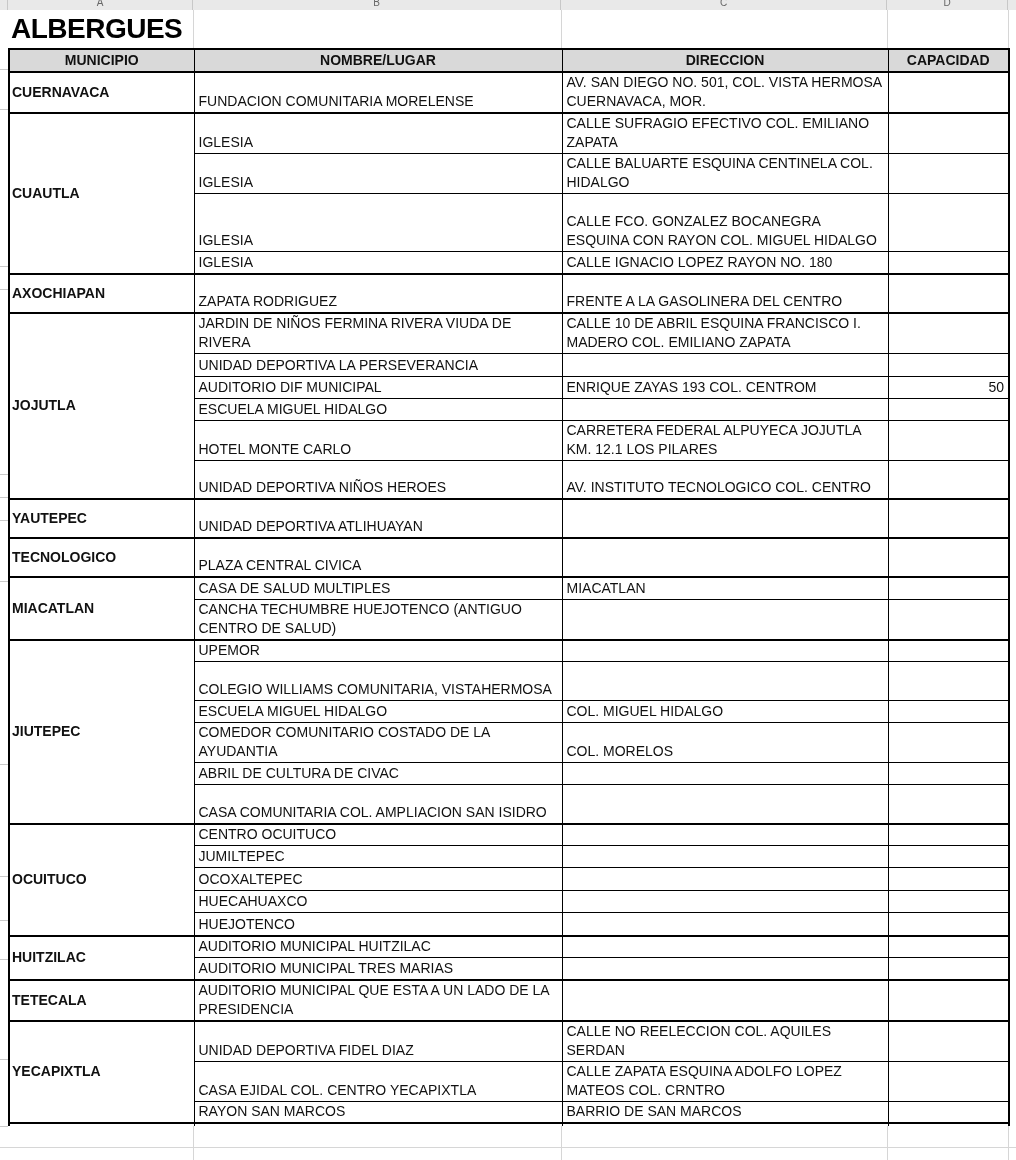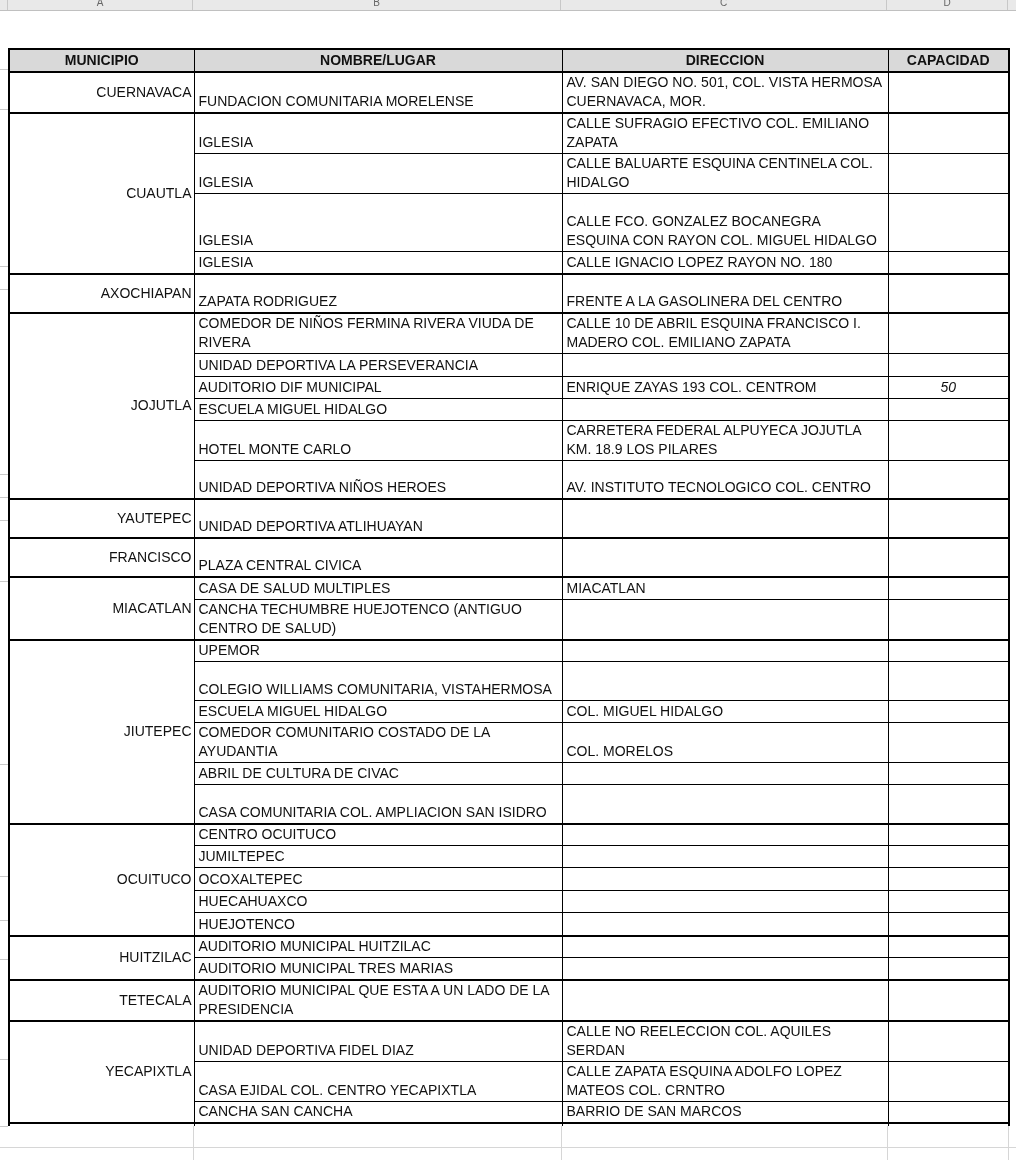--- a/index.html
+++ b/index.html
@@ -22,22 +22,22 @@
   .hline{position:absolute;left:0;right:0;height:1px;background:#d6d6d6;}
 
   
   table.sheet{border-collapse:collapse;table-layout:fixed;width:1000px;
               position:absolute;top:48px;left:8px;border:2px solid #000;}
   .sheet td,.sheet th{border:1px solid #000;overflow:hidden;box-sizing:border-box;
               font-size:14px;line-height:19px;padding:0 3px 1px 4px;
               vertical-align:bottom;text-align:left;word-wrap:break-word;}
   .sheet th{background:#d9d9d9;font-weight:bold;text-align:center;vertical-align:middle;
             border-top:2px solid #000;padding:1px 2px;}
-  .sheet td.muni{font-weight:normal;text-align:right;vertical-align:middle;padding:9px 2px;}
-  .sheet td.cap{text-align:center;padding-right:4px;font-style:italic;}
+  .sheet td.muni{font-weight:bold;text-align:left;vertical-align:middle;padding:9px 2px;}
+  .sheet td.cap{text-align:right;padding-right:4px;}
   .sheet tr.gstart td{border-top:2px solid #000;}
 
   
   .below-grid{position:absolute;top:1126px;left:0;width:1016px;height:34px;background:#fff;}
 
   
   .tick{position:absolute;left:0;width:8px;height:1px;background:#c9c9c9;}
 </style>
 </head>
 <body>
@@ -53,20 +53,27 @@
         <span>B</span>
       </div>
     <div class="ruler-col" style="width:326px">
         <span>C</span>
       </div>
     <div class="ruler-col" style="width:121px">
         <span>D</span>
       </div>
   </div>
 
+  <div class="title-row">
+    <div class="sheet-title">ALBERGUES</div>
+    <div class="vline" style="left:193px"></div>
+    <div class="vline" style="left:561px"></div>
+    <div class="vline" style="left:887px"></div>
+    <div class="vline" style="left:1008px"></div>
+  </div>
 
   <table class="sheet">
     <colgroup>
         <col style="width:185px">
         <col style="width:368px">
         <col style="width:326px">
         <col style="width:121px">
       </colgroup>
     <tbody>
         <tr style="height:21px">
@@ -107,59 +114,59 @@
 
     <tr class="gstart" style="height:23px">
       <td class="muni" rowspan="1">AXOCHIAPAN</td>
       <td>ZAPATA RODRIGUEZ</td>
       <td>FRENTE A LA GASOLINERA DEL CENTRO</td>
       <td class="cap"></td>
     </tr>
 
     <tr class="gstart" style="height:39px">
       <td class="muni" rowspan="6">JOJUTLA</td>
-      <td>COMEDOR DE NIÑOS FERMINA RIVERA VIUDA DE RIVERA</td>
+      <td>JARDIN DE NIÑOS FERMINA RIVERA VIUDA DE RIVERA</td>
       <td>CALLE 10 DE ABRIL ESQUINA FRANCISCO I. MADERO COL. EMILIANO ZAPATA</td>
       <td class="cap"></td>
     </tr>
     <tr style="height:23px">
       <td>UNIDAD DEPORTIVA LA  PERSEVERANCIA</td>
       <td></td>
       <td class="cap"></td>
     </tr>
     <tr style="height:22px">
       <td>AUDITORIO DIF MUNICIPAL</td>
       <td>ENRIQUE ZAYAS 193 COL. CENTROM</td>
       <td class="cap">50</td>
     </tr>
     <tr style="height:22px">
       <td>ESCUELA MIGUEL HIDALGO</td>
       <td></td>
       <td class="cap"></td>
     </tr>
     <tr style="height:40px">
       <td>HOTEL MONTE CARLO</td>
-      <td>CARRETERA FEDERAL ALPUYECA JOJUTLA KM. 18.9  LOS PILARES</td>
+      <td>CARRETERA FEDERAL ALPUYECA JOJUTLA KM. 12.1  LOS PILARES</td>
       <td class="cap"></td>
     </tr>
     <tr style="height:39px">
       <td>UNIDAD DEPORTIVA NIÑOS HEROES</td>
       <td>AV. INSTITUTO TECNOLOGICO COL. CENTRO</td>
       <td class="cap"></td>
     </tr>
 
     <tr class="gstart" style="height:23px">
       <td class="muni" rowspan="1">YAUTEPEC</td>
       <td>UNIDAD DEPORTIVA ATLIHUAYAN</td>
       <td></td>
       <td class="cap"></td>
     </tr>
 
     <tr class="gstart" style="height:23px">
-      <td class="muni" rowspan="1">FRANCISCO</td>
+      <td class="muni" rowspan="1">TECNOLOGICO</td>
       <td>PLAZA CENTRAL CIVICA</td>
       <td></td>
       <td class="cap"></td>
     </tr>
 
     <tr class="gstart" style="height:22px">
       <td class="muni" rowspan="2">MIACATLAN</td>
       <td>CASA DE SALUD MULTIPLES</td>
       <td>MIACATLAN</td>
       <td class="cap"></td>
@@ -253,21 +260,21 @@
       <td>UNIDAD DEPORTIVA FIDEL DIAZ</td>
       <td>CALLE NO REELECCION COL. AQUILES SERDAN</td>
       <td class="cap"></td>
     </tr>
     <tr style="height:40px">
       <td>CASA EJIDAL COL. CENTRO YECAPIXTLA</td>
       <td>CALLE ZAPATA ESQUINA ADOLFO LOPEZ MATEOS COL. CRNTRO</td>
       <td class="cap"></td>
     </tr>
     <tr style="height:21px">
-      <td>CANCHA SAN CANCHA</td>
+      <td>RAYON SAN MARCOS</td>
       <td>BARRIO DE SAN MARCOS</td>
       <td class="cap"></td>
     </tr>
 
     <tr class="gstart" style="height:22px">
       <td class="muni" rowspan="3">ZACATEPEC</td>
       <td>AYUDANTIA DE JARDIN</td>
       <td></td>
       <td class="cap"></td>
     </tr>

